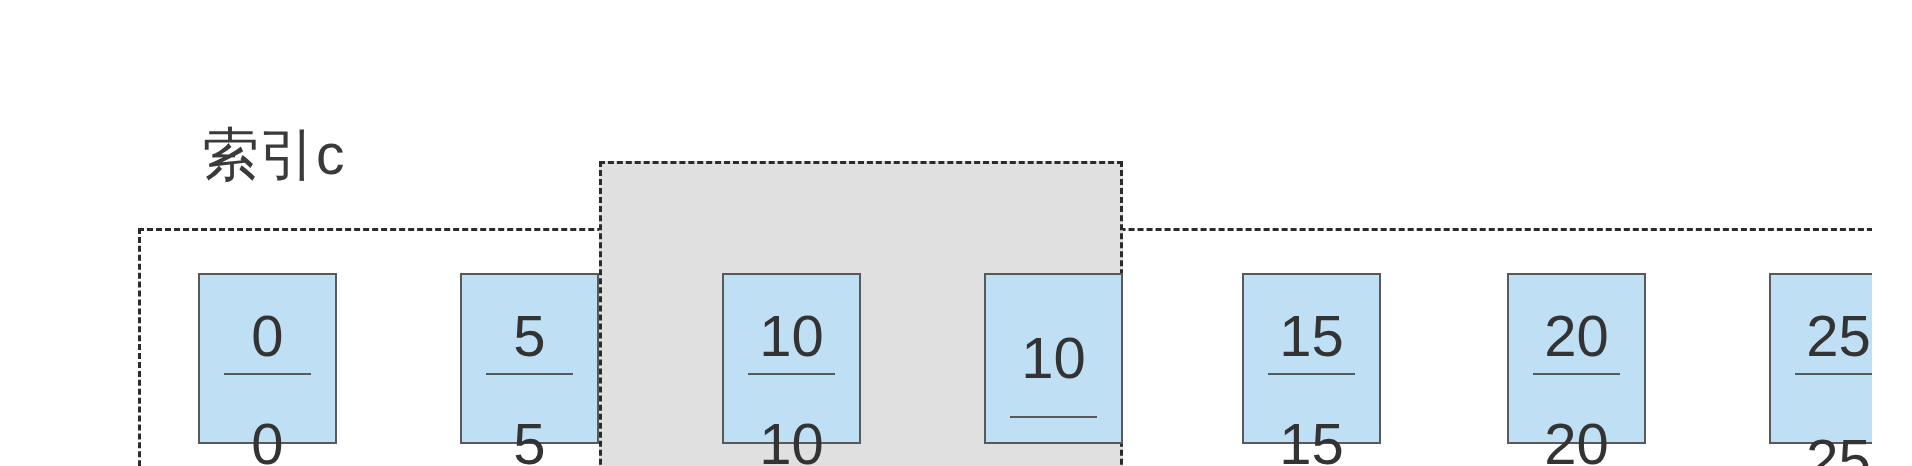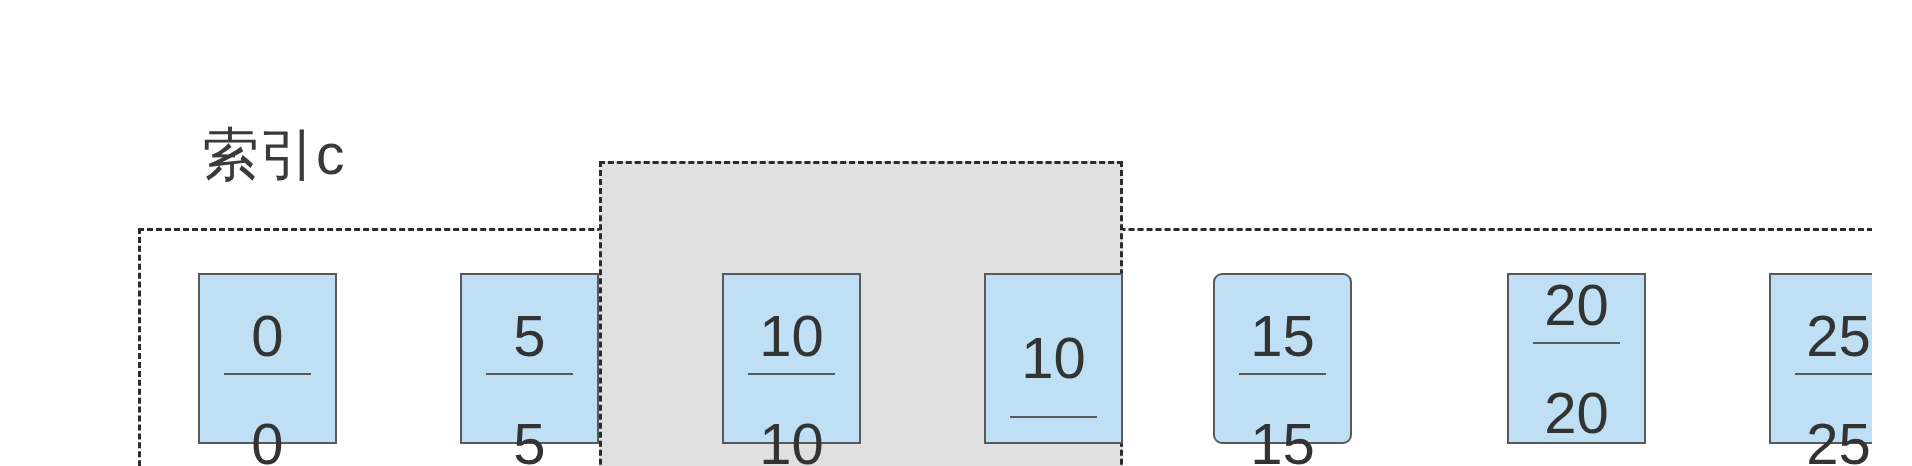--- a/index.html
+++ b/index.html
@@ -68,23 +68,23 @@
     justify-content: center;
     font-size: 58px;
     color: var(--value-text);
     line-height: 1;
   }
   .pair .cell.top { border-bottom: 2px solid var(--box-border); }
   .p0 { left: 118px; }
   .p1 { left: 380px; }
   .p2 { left: 642px; }
   .p3 { left: 904px; }
-  .p4 { left: 1133px; border-radius: 9px; }
-  .p5 { left: 1427px; justify-content: center; }
-  .p6 { left: 1689px; }
+  .p4 { left: 1162px; }
+  .p5 { left: 1427px; }
+  .p6 { left: 1689px; gap: 16px; }
   .scrollbar-thumb {
     position: absolute;
     left: 1906px;
     top: 7px;
     width: 14px;
     height: 56px;
     background: #ffffff;
     border: 2px solid var(--scrollbar);
     border-radius: 6px;
     z-index: 4;

